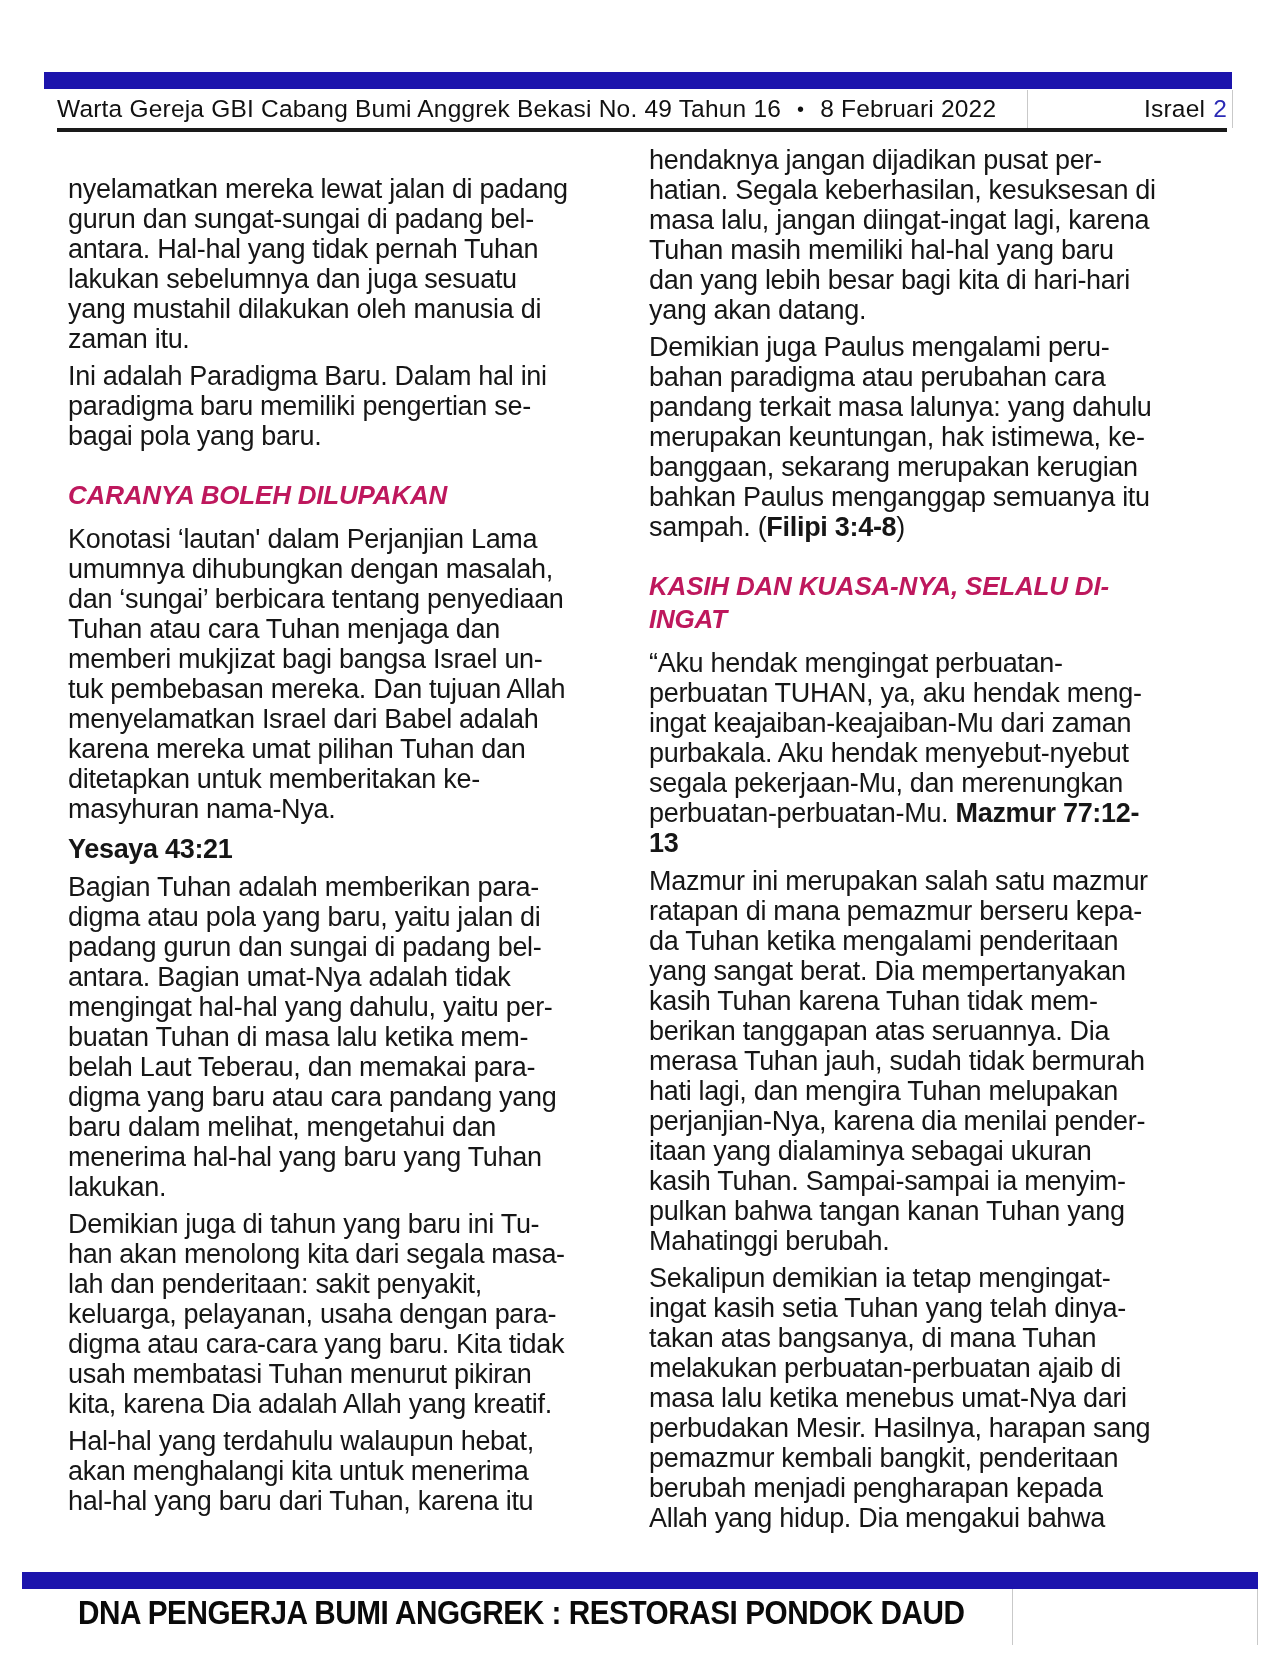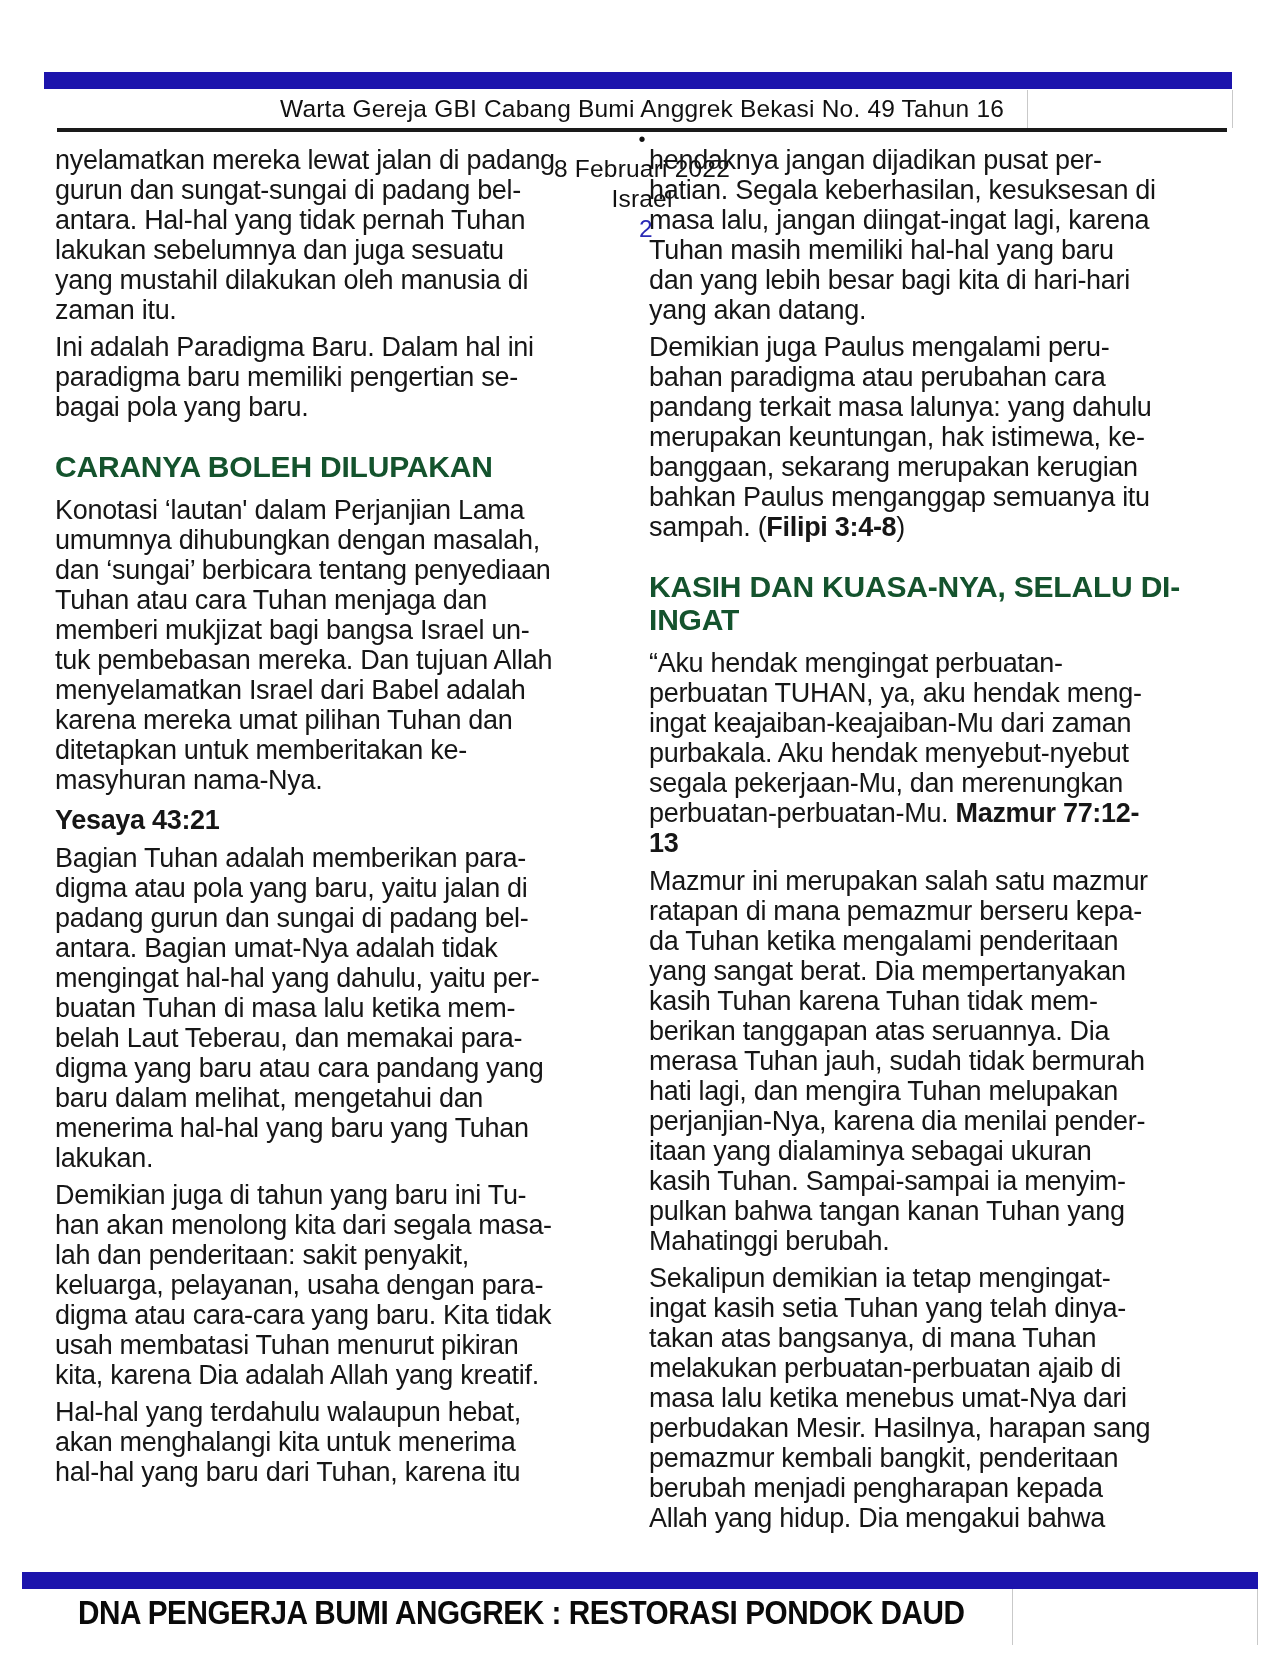--- a/index.html
+++ b/index.html
@@ -10,48 +10,48 @@
     color:#161616;
     position:relative;
     overflow:hidden;
   }
   .page{position:absolute;inset:0;}
 
   
   .top-bar{position:absolute;left:44px;top:72px;width:1188px;height:17px;}
   .header{
     position:absolute;left:57px;top:94px;width:1170px;
-    display:flex;align-items:center;
-    font-size:24.5px;line-height:30px;letter-spacing:0.2px;color:#111;flex-direction:column;
+    display:flex;align-items:flex-start;
+    font-size:24.5px;line-height:30px;letter-spacing:0.2px;color:#111;
   }
   .header .bullet{margin:0 16px;font-size:20px;}
   .header .spacer{flex:1;}
   .page-num{color:#2a2ab5;margin-left:8px;}
   .header-rule{position:absolute;left:57px;top:128px;width:1170px;height:4px;background:#1a1a1a;}
 
   
   .cell-line{position:absolute;width:1px;background:#c9c9c9;}
   .cl-1{left:1027px;top:90px;height:38px;}
   .cl-2{left:1232px;top:90px;height:38px;}
   .cl-3{left:1012px;top:1589px;height:56px;}
   .cl-4{left:1257px;top:1589px;height:56px;}
 
   
   .col{
     position:absolute;top:145px;
     font-size:27px;line-height:30px;letter-spacing:-0.3px;
     color:#161616;
   }
-  .col-left{left:55px;width:582px;}
+  .col-left{left:68px;width:582px;margin-top:29px;}
   .col-right{left:649px;width:596px;}
 
   .block{white-space:pre-line;margin:0 0 7px 0;}
   .block.heading{
-    font-weight:bold;font-size:30px;line-height:33px;
-    letter-spacing:-0.2px;margin:28px 0 12px 0;color:#14532d;
+    font-weight:bold;font-size:26px;line-height:33px;
+    letter-spacing:-0.2px;margin:28px 0 12px 0;color:#be185d;font-style:italic;
   }
   .block.quote{margin:10px 0 8px 0;}
   .run.normal{font-style:normal;font-weight:normal;}
   .run.italic{}
   .run.bold{font-weight:bold;}
 
   
   .footer-bar{position:absolute;left:22px;top:1572px;width:1236px;height:17px;}
   .footer-text{
     position:absolute;left:78px;top:1594px;

